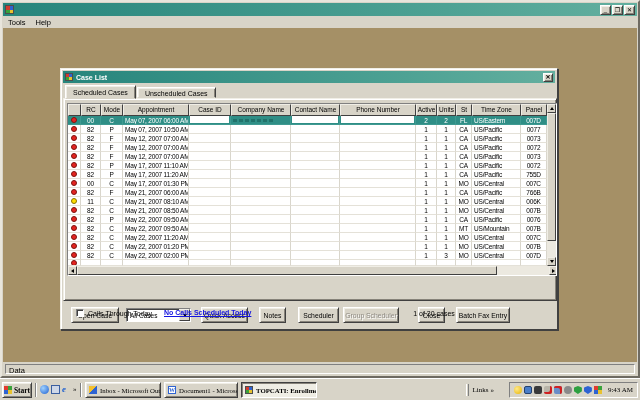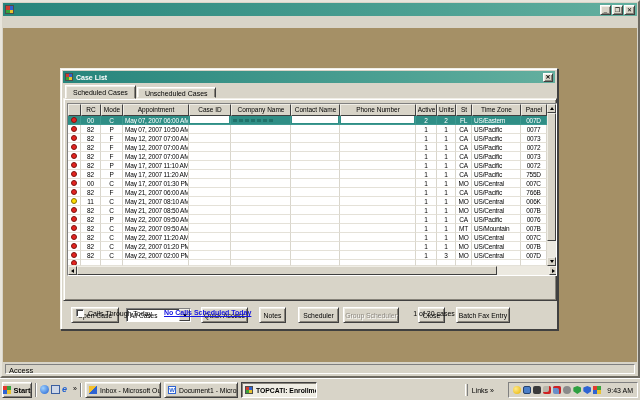--- a/index.html
+++ b/index.html
@@ -97,21 +97,21 @@
   .btn.disabled { color:#8c8880; text-shadow:1px 1px 0 #fff; }
   .combo { position:absolute; top:239px; left:65px; width:65px; height:14px; background:#fff;
     border:1px solid; border-color:#808080 #fff #fff #808080; box-shadow: inset 1px 1px 0 #404040;
     display:flex; align-items:center; }
   .combo .val { font-size:6.5px; padding-left:3px; flex:1; color:#000; }
   .combo .drop { width:11px; height:100%; background:#d8d4c8; border:1px solid; border-color:#f0eee6 #404040 #404040 #f0eee6;
     display:flex; align-items:center; justify-content:center; }
 
   
   .taskbar { position:absolute; left:0; top:378px; width:640px; height:22px; background:#d8d4c8;
-    border-top:1px solid #fff; }
+    border-top:1px solid #fff;font-family:Liberation Serif, serif; }
   .startbtn { position:absolute; left:2px; top:3px; width:30px; height:16px; display:flex; align-items:center;
     justify-content:center; gap:2px; font-size:7.5px; font-weight:bold; color:#000; }
   .flag { width:8px; height:8px; display:grid; grid-template-columns:1fr 1fr; grid-template-rows:1fr 1fr; }
   .flag i:nth-child(1){background:#e23b2e;} .flag i:nth-child(2){background:#3aa23a;}
   .flag i:nth-child(3){background:#2e63d2;} .flag i:nth-child(4){background:#e8c22e;}
   .tb-divider { position:absolute; top:4px; width:2px; height:14px; border-left:1px solid #808080; border-right:1px solid #fff; }
   .ql { position:absolute; top:6px; width:9px; height:9px; }
   .taskbtn { position:absolute; top:3px; height:16px; display:flex; align-items:center; gap:3px;
     font-size:6.8px; padding:0 3px; color:#000; overflow:hidden; white-space:nowrap; }
   .taskbtn.active { background:#efede4; border-color:#404040 #fff #fff #404040;
@@ -134,23 +134,27 @@
         <i></i>
         <i></i>
         <i></i>
       </span>
     <span class="winbtns">
       <span class="winbtn raised">_</span>
       <span class="winbtn raised">❐</span>
       <span class="winbtn raised">✕</span>
     </span>
   </div>
+  <div class="menubar">
+    <span>Tools</span>
+    <span>Help</span>
+  </div>
   <div class="client"></div>
   <div class="statusbar">
-    <div class="pane">Access</div>
+    <div class="pane">Data</div>
   </div>
 </div>
 
 <div class="dialog">
   <div class="dlg-titlebar">
     <span class="appicon" style="width:8px;height:8px;">
         <i></i>
         <i></i>
         <i></i>
         <i></i>

